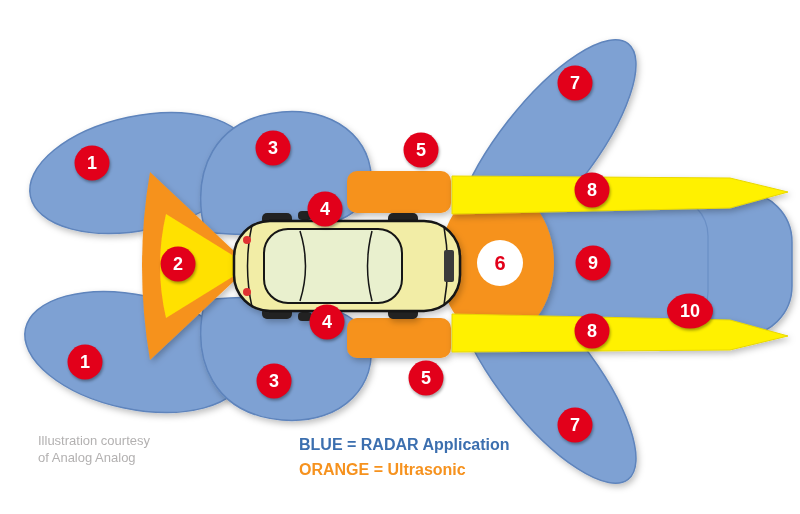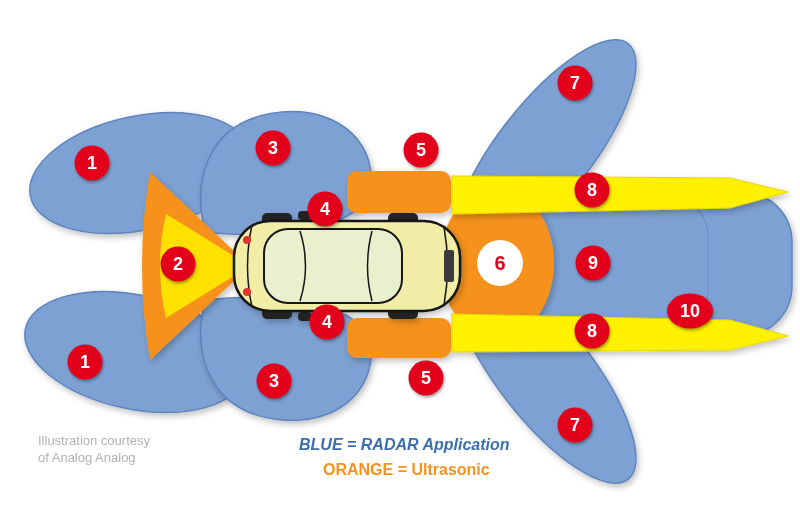--- a/index.html
+++ b/index.html
@@ -18,25 +18,25 @@
     user-select:none;
   }
   .badge.wide { width:46px;margin-top:48px; }
   .badge.white {
     width:46px; height:46px; background:#ffffff; color:#E2001A;
     font-size:20px; box-shadow:none;
   }
 
   .legend-line1 {
     position:absolute; left:299px; top:436px;
-    color:#3C6FAF; font-weight:bold; font-size:16px;font-style:italic;
+    color:#3C6FAF; font-weight:bold; font-size:16px;
   }
   .legend-line2 {
     position:absolute; left:299px; top:461px;
-    color:#F6921E; font-weight:bold; font-size:16px;margin-left:24px;
+    color:#F6921E; font-weight:bold; font-size:16px;
   }
   .credit {
     position:absolute; left:38px; top:433px;
     color:#b3b1b1; font-size:13px; line-height:1.3;
   }
 </style>
 </head>
 <body>
 
 <div class="stage">

